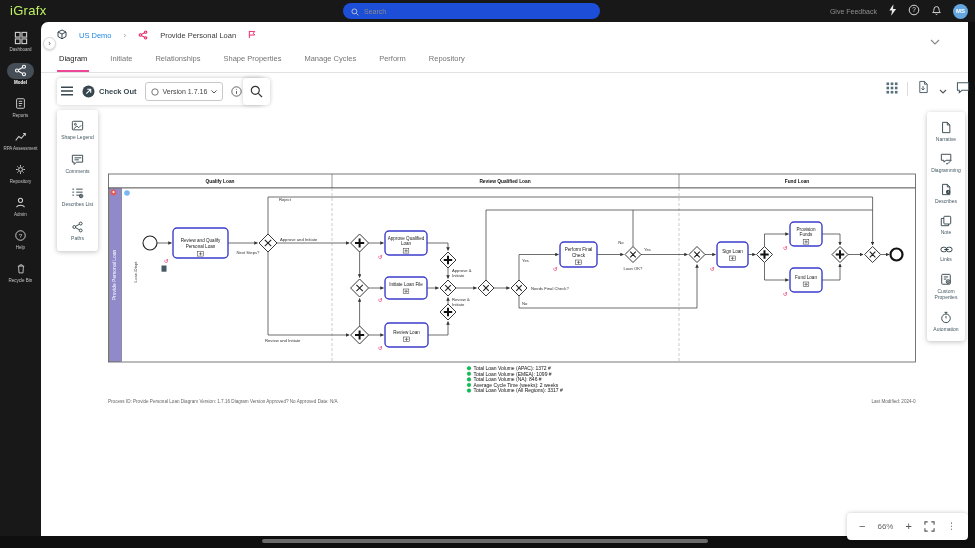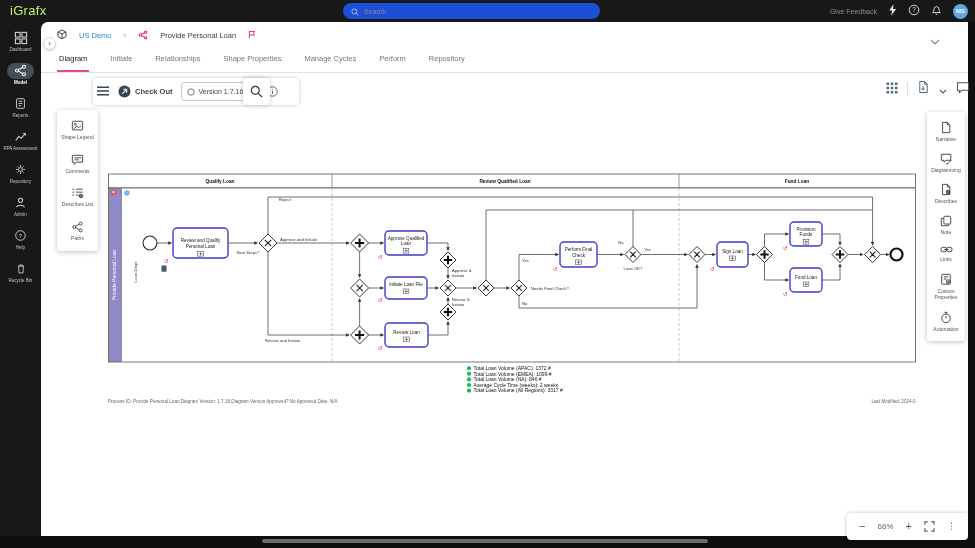--- a/index.html
+++ b/index.html
@@ -32,21 +32,21 @@
   .bc-sep { color:#9a9a9a; font-size:8px; }
   .bc-current { color:#3a3a3a; }
   .bc-caret { position:absolute; right:28px; top:9px; }
   .tabs { position:absolute; left:16px; top:30px; display:flex; gap:19px; font-size:7.5px; color:#757575; }
   .tab { padding:2px 2px 7px 2px; }
   .tab.active { color:#212121; border-bottom:2px solid #ec4899; }
   .tabs-divider { position:absolute; left:0; top:50px; width:927px; height:1px; background:#e2e2e2; }
 
   
   .tool-card { position:absolute; background:#fff; border-radius:4px; box-shadow:0 0 4px rgba(0,0,0,.22); display:flex; align-items:center; }
-  .tc1 { left:16px; top:56px; width:206px; height:27px; gap:8px; padding:0 3px;margin-left:36px; }
+  .tc1 { left:16px; top:56px; width:206px; height:27px; gap:8px; padding:0 3px; }
   .tc2 { left:202px; top:56px; width:27px; height:27px; justify-content:center; }
   .checkout { display:flex; align-items:center; gap:4px; font-size:7.5px; font-weight:bold; color:#37474f; }
   .version-box { display:flex; align-items:center; gap:4px; border:1px solid #c9c9c9; border-radius:3px; height:19px; padding:0 5px; font-size:7px; color:#444; }
   .tb-right { position:absolute; left:845px; top:58px; display:flex; align-items:center; gap:9px; }
   .tb-sep { width:1px; height:14px; background:#ddd; }
 
   
   .panel { position:absolute; background:#fff; border-radius:3px; box-shadow:0 1px 5px rgba(0,0,0,.25); display:flex; flex-direction:column; align-items:center; }
   .lpanel { left:16px; top:88px; width:41px; padding:10px 2px; gap:13px; }
   .rpanel { left:886px; top:90px; width:38px; padding:9px 2px; gap:10px; }

